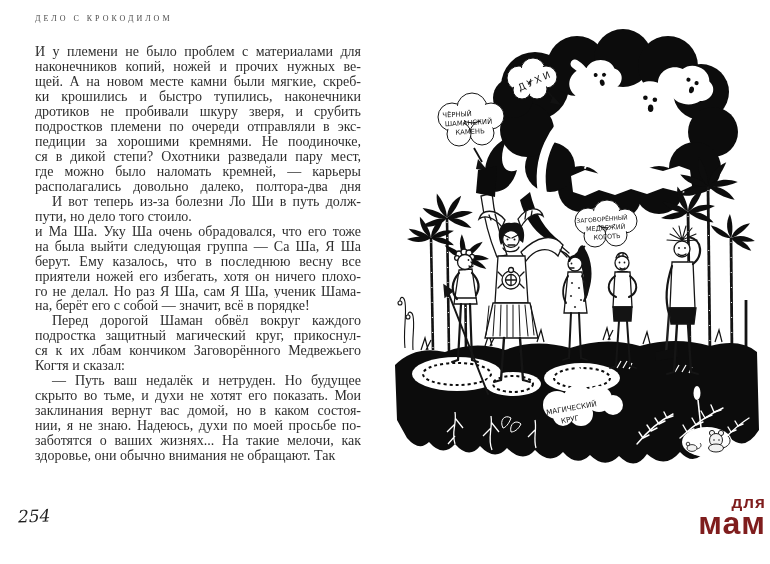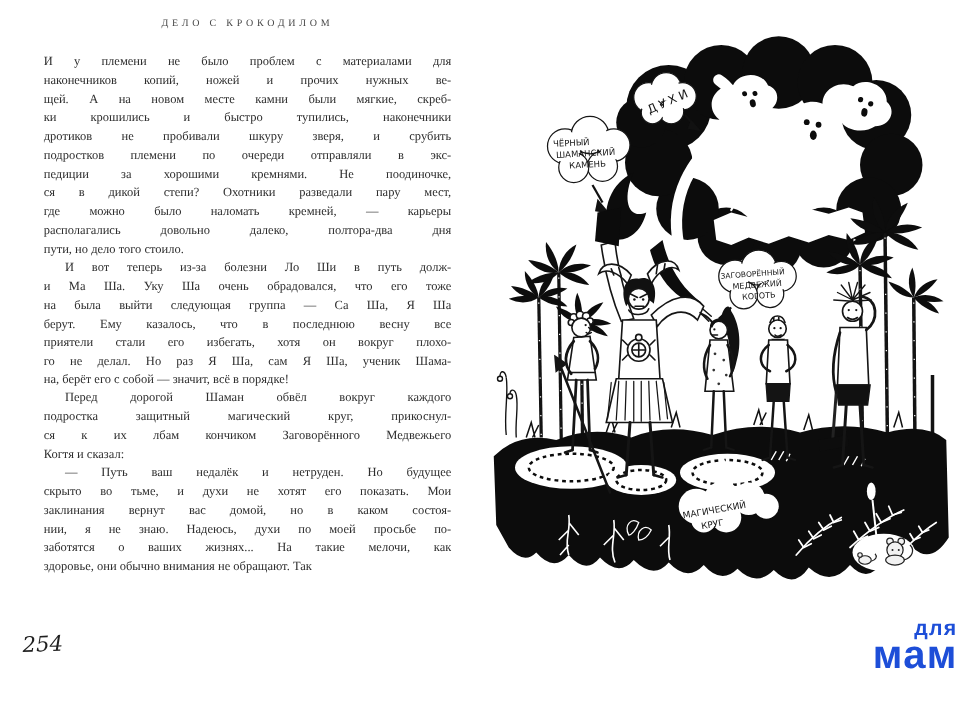--- a/index.html
+++ b/index.html
@@ -1,26 +1,26 @@
 <!DOCTYPE html>
 <html><head>
 <meta charset="utf-8">
 <style>
   html,body{margin:0;padding:0;}
   .spread{
     position:relative;width:770px;height:564px;background:#ffffff;overflow:hidden;
     font-family:"Liberation Serif",serif;
   }
   .running-head{
-    position:absolute;left:35px;top:14px;width:326px;text-align:center;
+    position:absolute;left:35px;top:14px;width:326px;text-align:left;
     font-size:8px;letter-spacing:3px;color:#4a4a4a;font-weight:500;
   }
   .page-text{
     position:absolute;left:35px;top:44px;width:326px;
-    font-size:10px;color:#2e2e2e;
+    font-size:14px;color:#2e2e2e;
   }
   .line{height:14.97px;overflow:hidden;white-space:normal;}
   .line.j{text-align:justify;}
   .line.j::after{content:"";display:inline-block;width:100%;}
   .line.ind{text-indent:17px;}
   .page-number{
     position:absolute;left:18px;top:506px;
     font-family:"DejaVu Serif",serif;font-style:italic;font-size:17px;color:#1f1f1f;
     transform:rotate(-2deg);
   }
@@ -45,26 +45,26 @@
       <div class="line j">И у племени не было проблем с материалами для</div>
       <div class="line j">наконечников копий, ножей и прочих нужных ве-</div>
       <div class="line j">щей. А на новом месте камни были мягкие, скреб-</div>
       <div class="line j">ки крошились и быстро тупились, наконечники</div>
       <div class="line j">дротиков не пробивали шкуру зверя, и срубить</div>
       <div class="line j">подростков племени по очереди отправляли в экс-</div>
       <div class="line j">педиции за хорошими кремнями. Не поодиночке,</div>
       <div class="line j">ся в дикой степи? Охотники разведали пару мест,</div>
       <div class="line j">где можно было наломать кремней, — карьеры</div>
       <div class="line j">располагались довольно далеко, полтора-два дня</div>
+      <div class="line j ind">И вот теперь из-за болезни Ло Ши в путь долж-</div>
       <div class="line">пути, но дело того стоило.</div>
-      <div class="line j ind">И вот теперь из-за болезни Ло Ши в путь долж-</div>
       <div class="line j">и Ма Ша. Уку Ша очень обрадовался, что его тоже</div>
       <div class="line j">на была выйти следующая группа — Са Ша, Я Ша</div>
       <div class="line j">берут. Ему казалось, что в последнюю весну все</div>
-      <div class="line j">приятели стали его избегать, хотя он вокруг плохо-</div>
+      <div class="line j">приятели ножей его избегать, хотя он ничего плохо-</div>
       <div class="line j">го не делал. Но раз Я Ша, сам Я Ша, ученик Шама-</div>
       <div class="line">на, берёт его с собой — значит, всё в порядке!</div>
       <div class="line j ind">Перед дорогой Шаман обвёл вокруг каждого</div>
       <div class="line j">подростка защитный магический круг, прикоснул-</div>
       <div class="line j">ся к их лбам кончиком Заговорённого Медвежьего</div>
       <div class="line">Когтя и сказал:</div>
       <div class="line j ind">— Путь ваш недалёк и нетруден. Но будущее</div>
       <div class="line j">скрыто во тьме, и духи не хотят его показать. Мои</div>
       <div class="line j">заклинания вернут вас домой, но в каком состоя-</div>
       <div class="line j">нии, я не знаю. Надеюсь, духи по моей просьбе по-</div>
@@ -445,18 +445,18 @@
       <path d="M293,254 Q297,257 301,254" fill="none"></path>
       <path d="M287,262 L308,262 L310,308 L285,308 Z"></path>
       <path d="M308,264 C318,256 318,240 304,237" fill="none" stroke-width="2.2"></path>
       <path d="M287,266 C281,284 280,300 284,314" fill="none" stroke-width="2.2"></path>
       <path d="M284,308 L311,308 L309,324 L286,324 Z" fill="#111"></path>
       <path d="M292,324 L289,372 M303,324 L306,372" fill="none" stroke-width="2.4"></path>
       <path d="M289,372 L282,374 M306,372 L313,374" fill="none" stroke-width="2"></path>
     </g>
   </svg>
 
-  <div class="watermark" style="color: #1d4ed8;">
+  <div class="watermark" style="color: #7f1d1d;">
     <div class="wm1">для</div>
     <div class="wm2">мам</div>
   </div>
 
 </div>
 
 </body></html>

